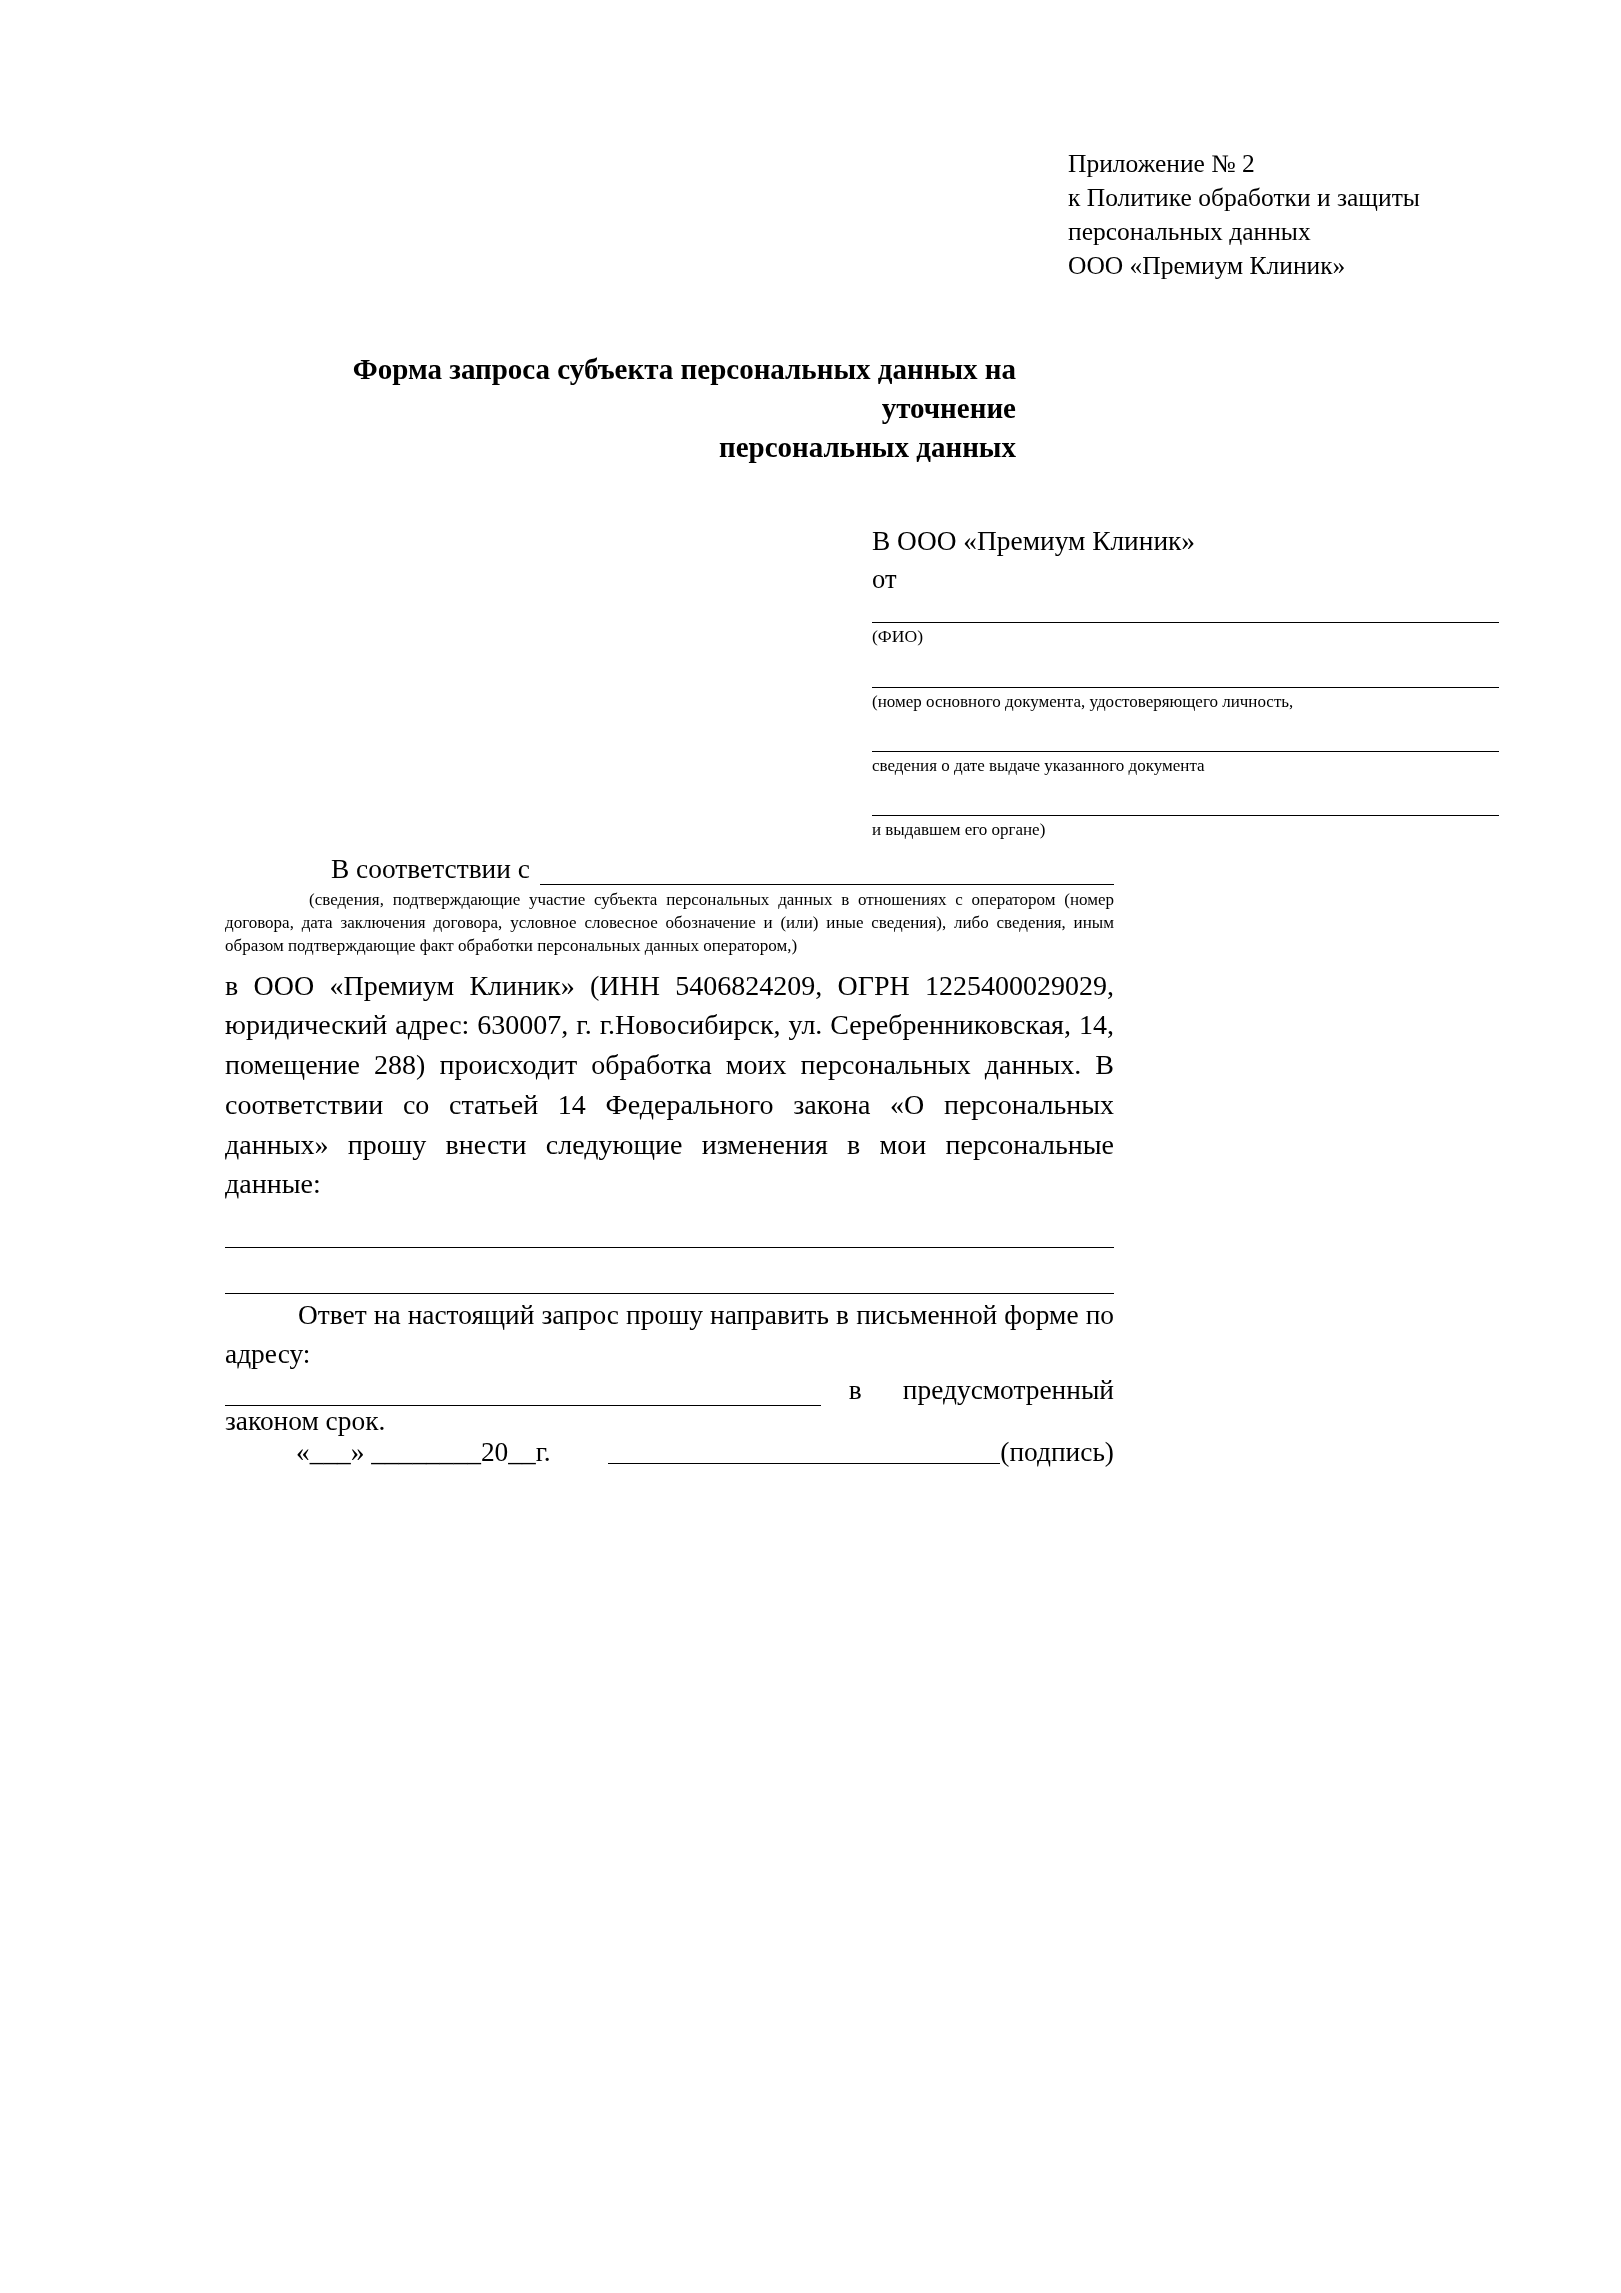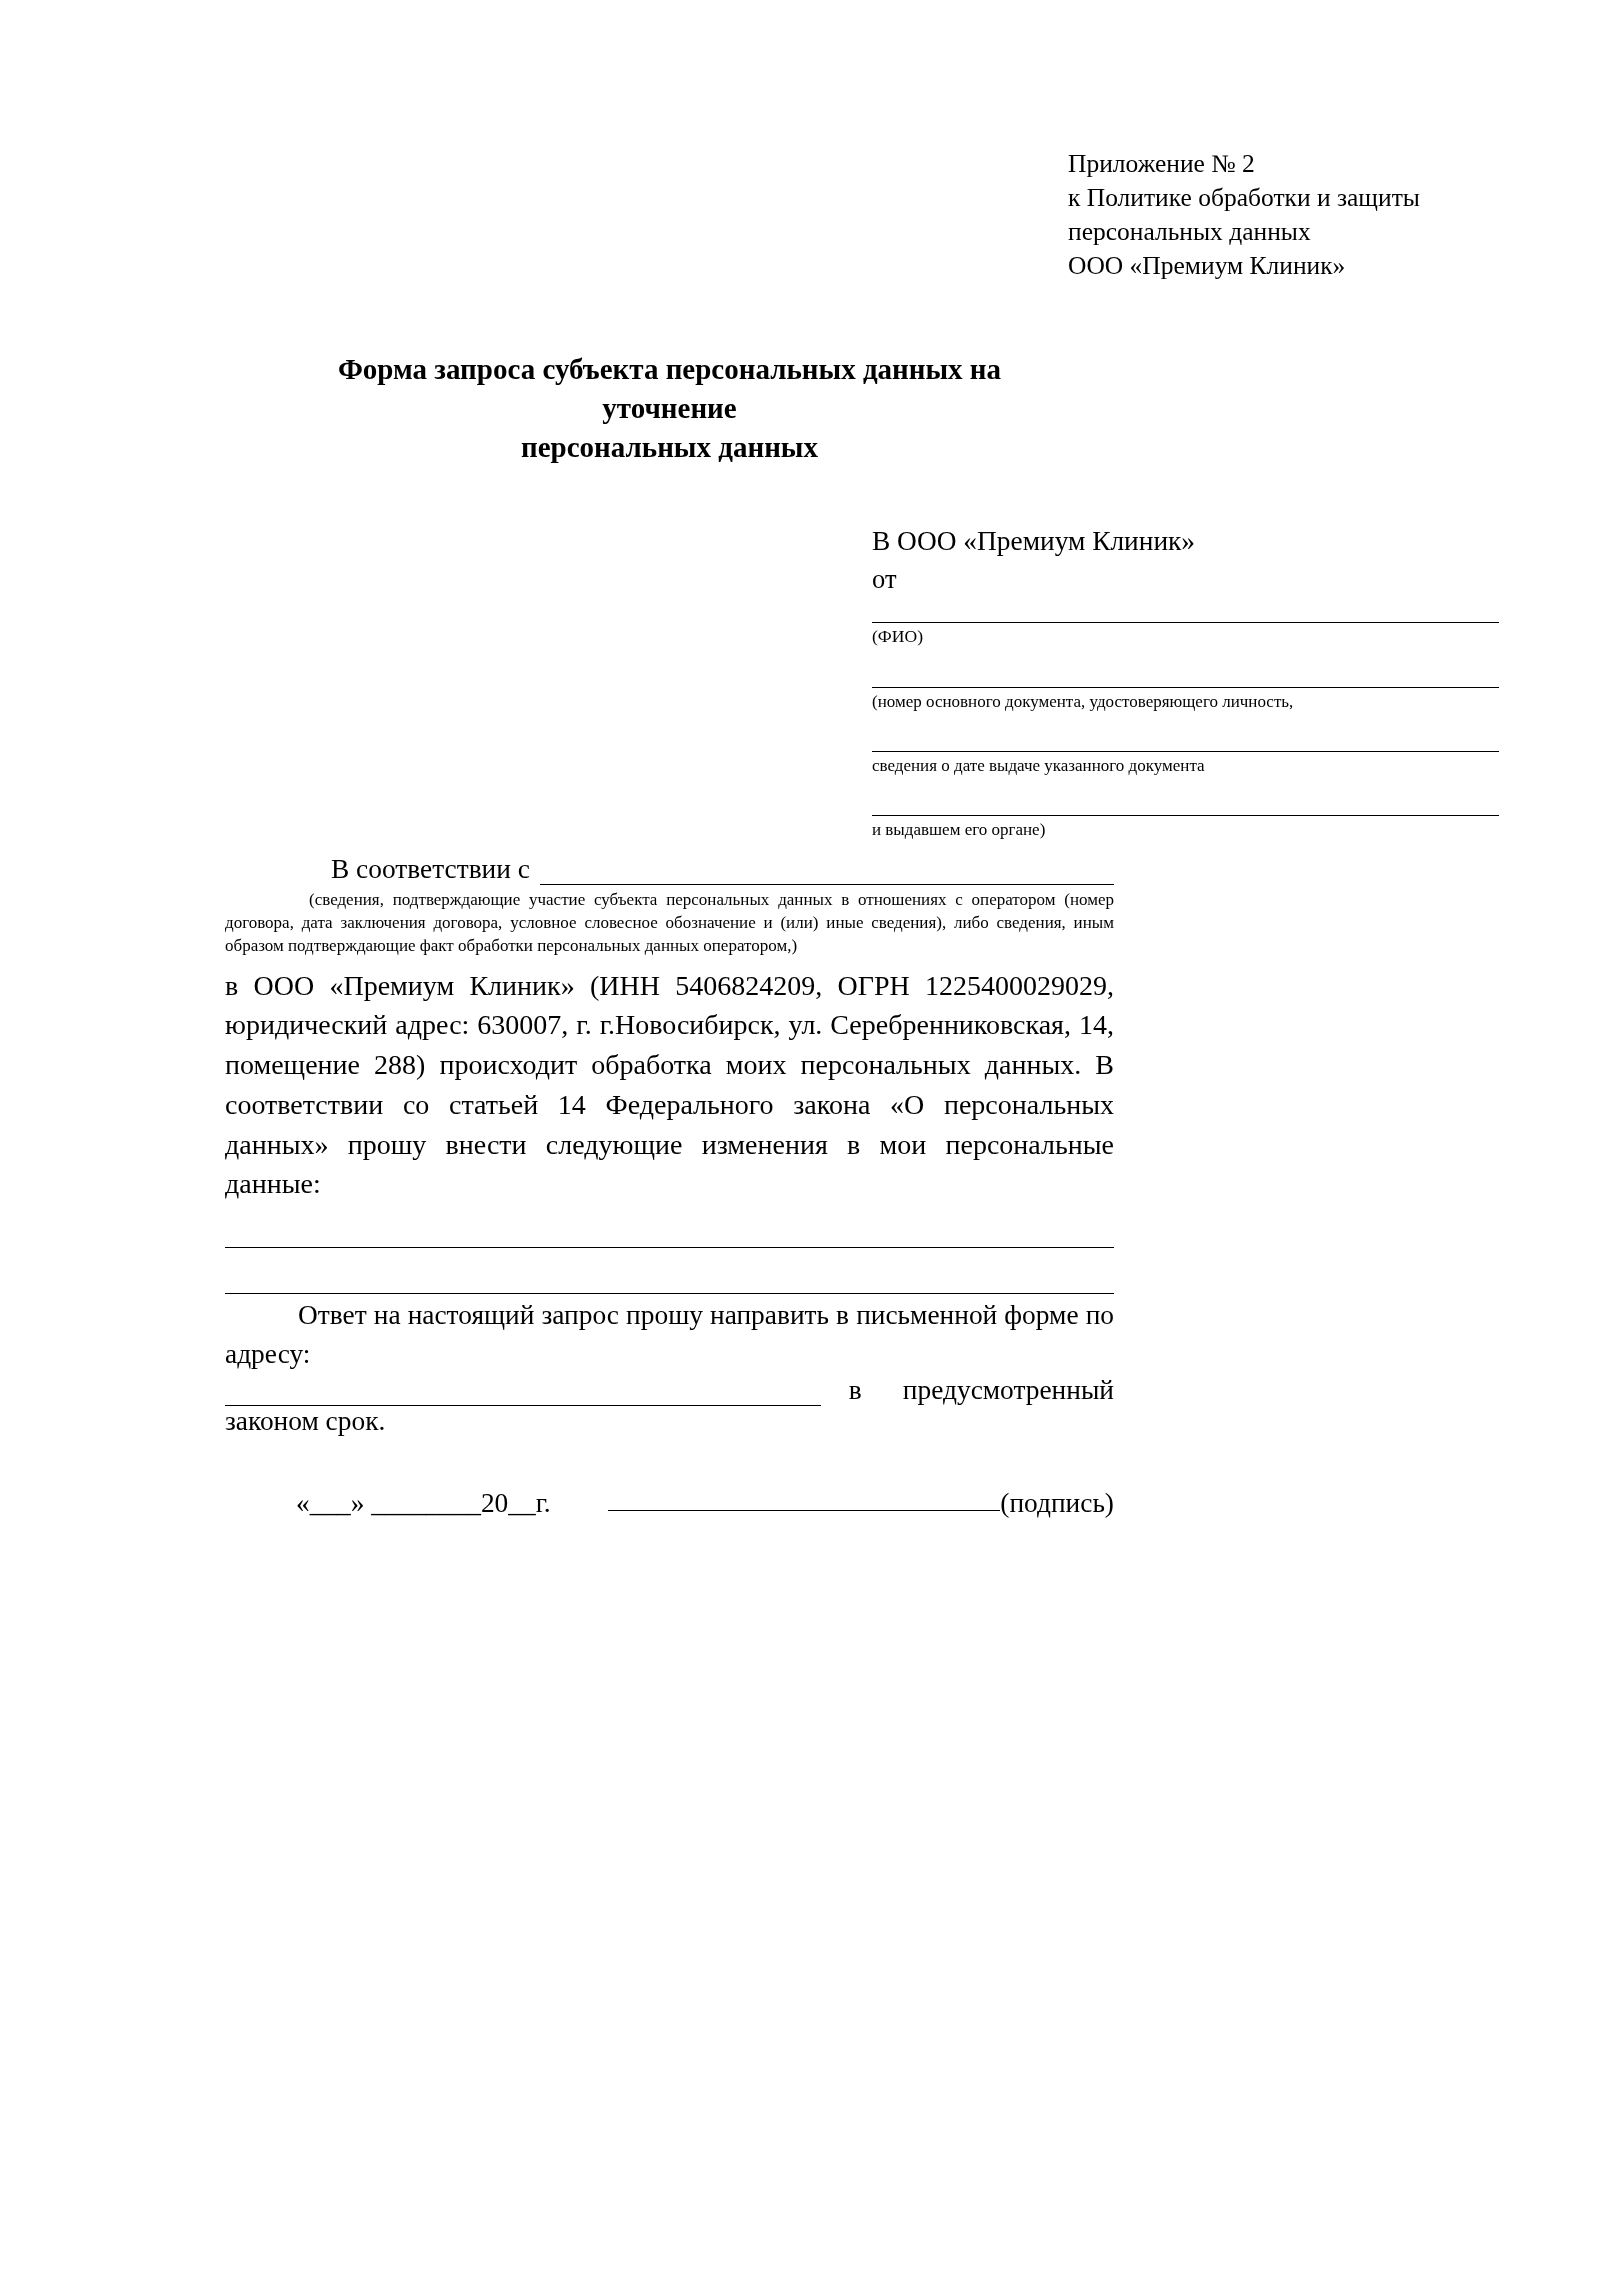--- a/index.html
+++ b/index.html
@@ -25,21 +25,21 @@
     margin-left: 843px;
     font-size: 25.5px;
     line-height: 1.33;
   }
   .header-block div {
     white-space: nowrap;
   }
   
   .doc-title {
     margin-top: 67px;
-    text-align: center;
+    text-align: right;
     font-weight: bold;
     font-size: 29px;
     line-height: 1.35;
     padding: 0 98px;
   }
   
   .addressee {
     margin-top: 57px;
     margin-left: 647px;
     width: 627px;
@@ -139,24 +139,23 @@
   .answer-line-row .tail {
     white-space: pre;
     padding-left: 27.4px;
   }
   .closing {
     font-size: 27.4px;
     margin-top: 0;
   }
   
   .sign-row {
-    margin-top: 51px;
     display: flex;
     font-size: 27.4px;
-    align-items: flex-start;
+    align-items: center;
   }
   .sign-row .date {
     padding-left: 71px;
     white-space: pre;
   }
   .sign-row .spacer {
     flex: 1;
   }
   .sign-row .sig-rule {
     width: 392px;

